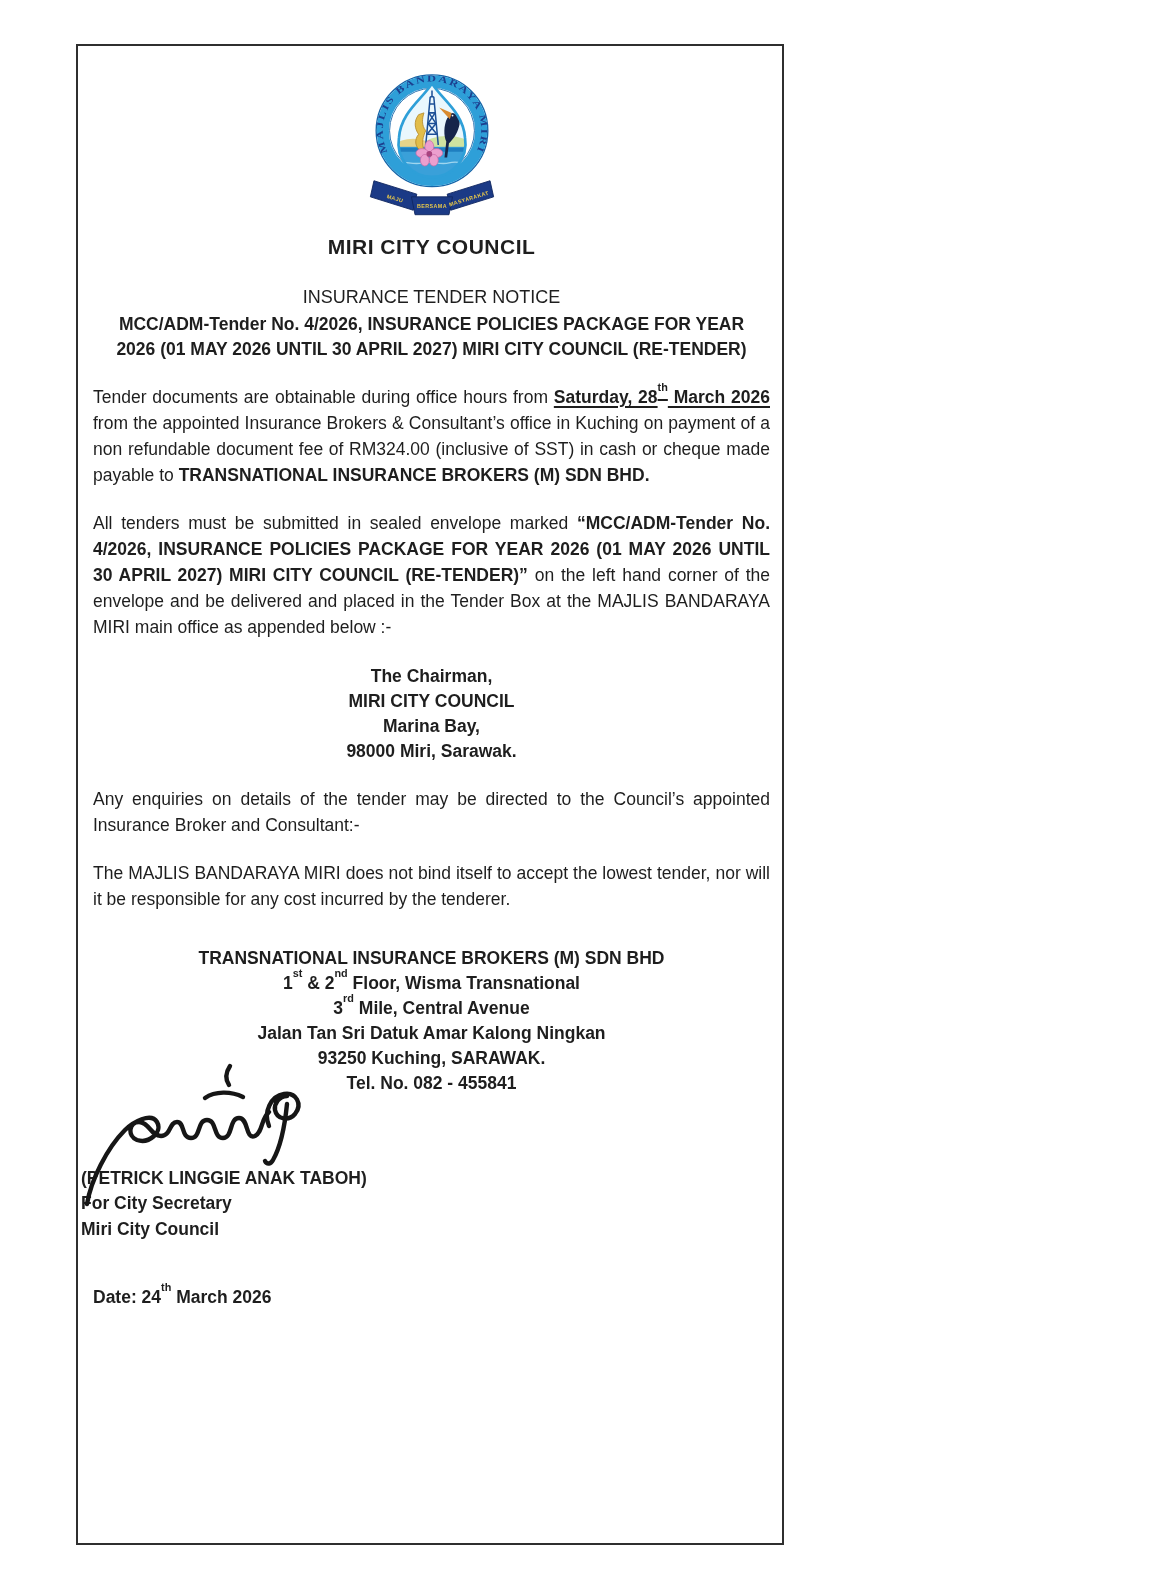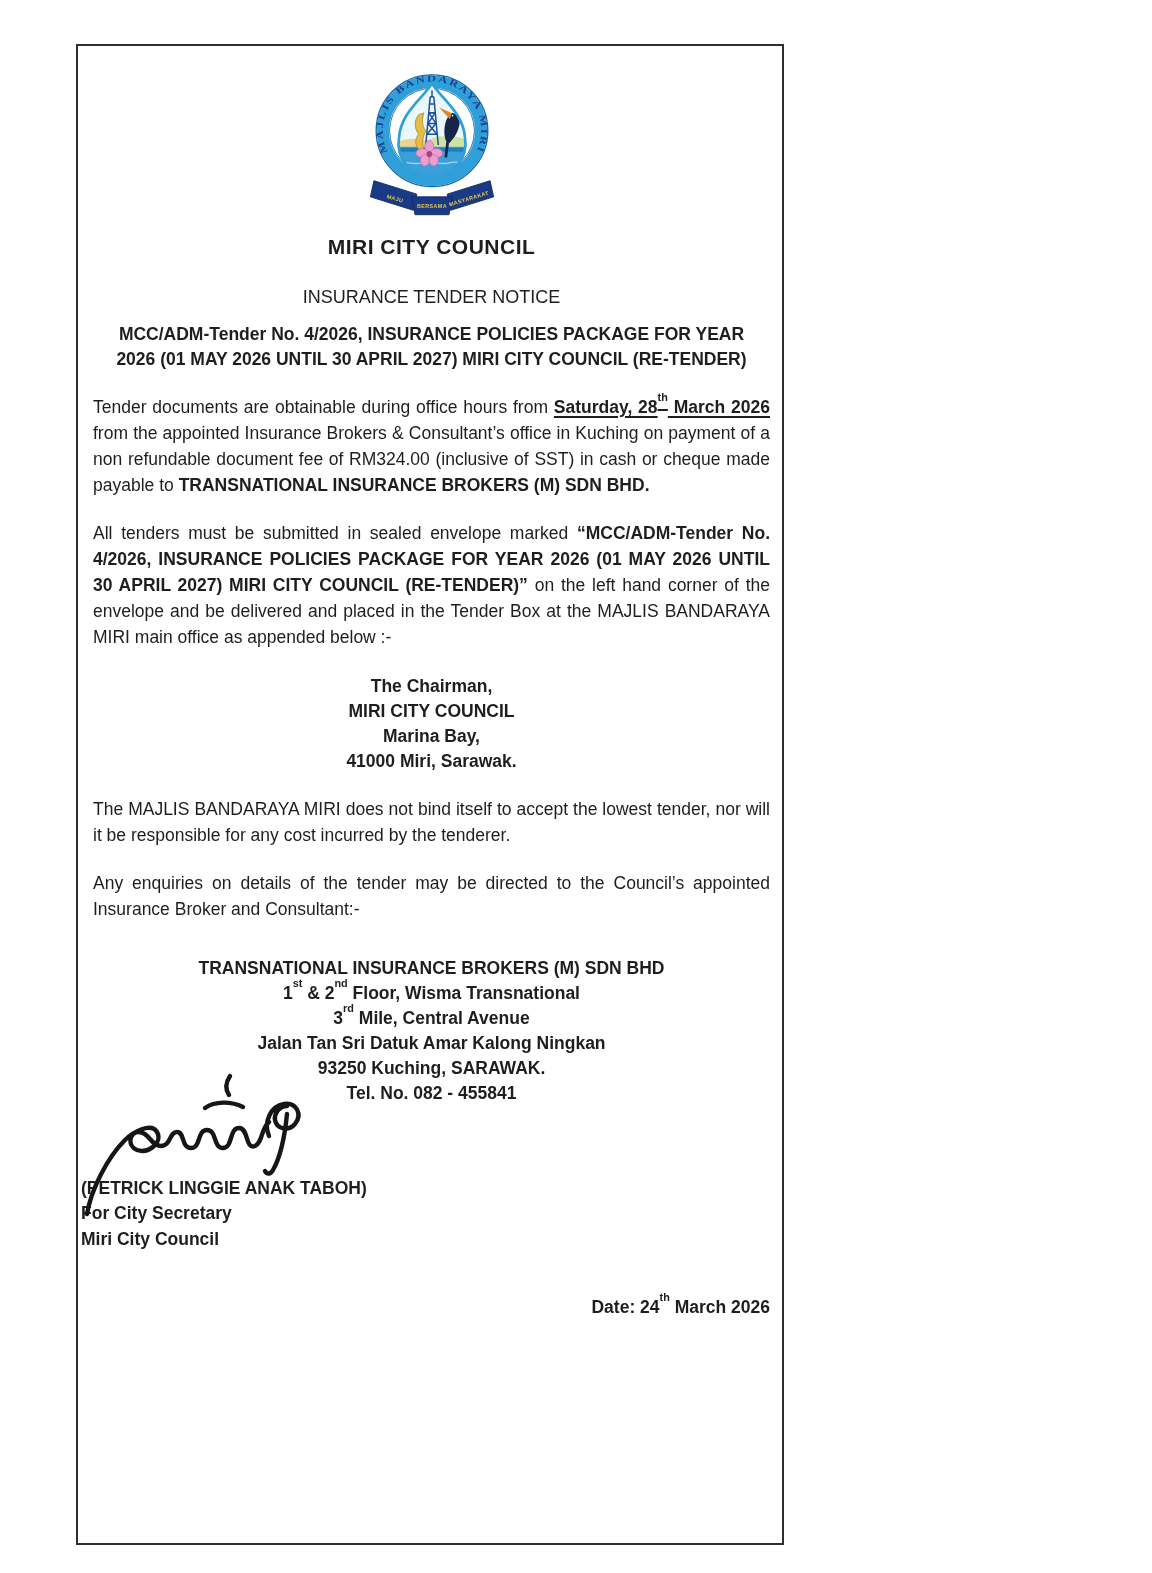--- a/index.html
+++ b/index.html
@@ -8,32 +8,32 @@
     font-family:"Liberation Sans",sans-serif;color:#1e1e1e;overflow:hidden;
   }
   .frame{
     position:absolute;left:76px;top:44px;width:708px;height:1501px;
     border:2px solid #2f2f2f;box-sizing:border-box;background:#ffffff;
   }
   .content{padding:0 12px 0 15px;font-size:17.5px;line-height:26px;}
   .logo{display:block;width:134px;margin:24px auto 0;}
   .org-title{text-align:center;font-weight:700;font-size:21px;letter-spacing:.5px;margin:10px 0 0;}
   .notice-title{text-align:center;font-size:18px;margin:24px 0 0;}
-  .tender-title{text-align:center;font-weight:700;font-size:17.5px;line-height:25px;margin:12px 0 0;}
+  .tender-title{text-align:center;font-weight:700;font-size:17.5px;line-height:25px;margin:2px 0 0;}
   .para{margin:22px 0 0;text-align:justify;}
   .center-bold{text-align:center;font-weight:700;line-height:25px;margin:24px 0 0;}
   .broker-block{margin-top:34px;}
   .b{font-weight:700;}
   .u{text-decoration:underline;text-underline-offset:2.5px;text-decoration-thickness:1.6px;}
   sup{font-size:62%;position:relative;top:-0.45em;line-height:0;}
   sup.u{text-underline-offset:8px;}
   .sig-wrap{position:relative;height:70px;}
   .sig-svg{position:absolute;left:-16px;top:-44px;width:242px;height:172px;pointer-events:none;}
   .sig-text{margin-left:-12px;font-weight:700;line-height:25.5px;}
-  .date-line{margin-top:42px;font-weight:700;text-align:right;}
+  .date-line{margin-top:42px;font-weight:700;}
 </style>
 </head>
 <body>
 
 <div class="canvas">
   <div class="frame">
     <div class="content">
 
       <svg class="logo" viewBox="0 0 150 172" aria-hidden="true">
         <defs>
@@ -112,25 +112,25 @@
         <div>2026 (01 MAY 2026 UNTIL 30 APRIL 2027) MIRI CITY COUNCIL (RE-TENDER)</div>
       </div>
 
       <p class="para"><span>Tender documents are obtainable during office hours from </span><span class="b u">Saturday, 28</span><sup class="b u">th</sup><span class="b u"> March 2026</span><span> from the appointed Insurance Brokers &amp; Consultant’s office in Kuching on payment of a non refundable document fee of RM324.00 (inclusive of SST) in cash or cheque made payable to </span><span class="b">TRANSNATIONAL INSURANCE BROKERS (M) SDN BHD.</span></p>
       <p class="para"><span>All tenders must be submitted in sealed envelope marked </span><span class="b">“MCC/ADM-Tender No. 4/2026, INSURANCE POLICIES PACKAGE FOR YEAR 2026 (01 MAY 2026 UNTIL 30 APRIL 2027) MIRI CITY COUNCIL (RE-TENDER)”</span><span> on the left hand corner of the envelope and be delivered and placed in the Tender Box at the MAJLIS BANDARAYA MIRI main office as appended below :-</span></p>
 
       <div class="center-bold">
         <div>The Chairman,</div>
         <div>MIRI CITY COUNCIL</div>
         <div>Marina Bay,</div>
-        <div>41000 Miri, Sarawak.</div>
+        <div>98000 Miri, Sarawak.</div>
       </div>
 
+      <p class="para"><span>Any enquiries on details of the tender may be directed to the Council’s appointed Insurance Broker and Consultant:-</span></p>
       <p class="para"><span>The MAJLIS BANDARAYA MIRI does not bind itself to accept the lowest tender, nor will it be responsible for any cost incurred by the tenderer.</span></p>
-      <p class="para"><span>Any enquiries on details of the tender may be directed to the Council’s appointed Insurance Broker and Consultant:-</span></p>
 
       <div class="center-bold broker-block">
         <div><span>TRANSNATIONAL INSURANCE BROKERS (M) SDN BHD</span></div>
         <div><span>1</span><sup>st</sup><span> &amp; 2</span><sup>nd</sup><span> Floor, Wisma Transnational</span></div>
         <div><span>3</span><sup>rd</sup><span> Mile, Central Avenue</span></div>
         <div><span>Jalan Tan Sri Datuk Amar Kalong Ningkan</span></div>
         <div><span>93250 Kuching, SARAWAK.</span></div>
         <div><span>Tel. No. 082 - 455841</span></div>
       </div>
 

